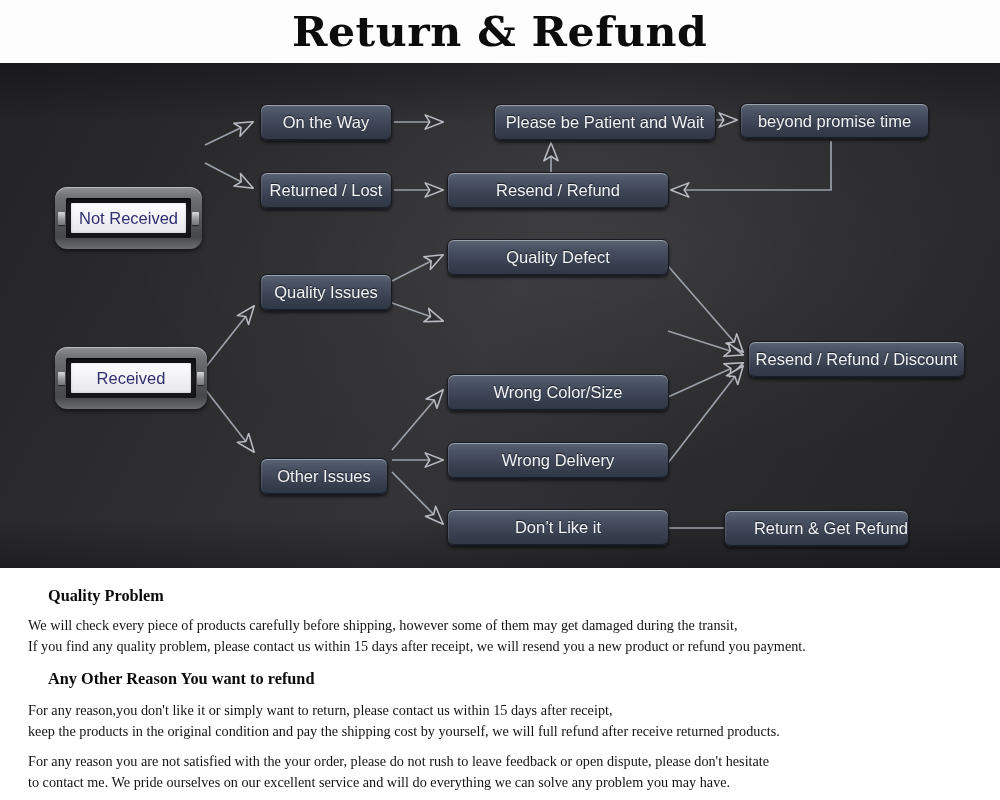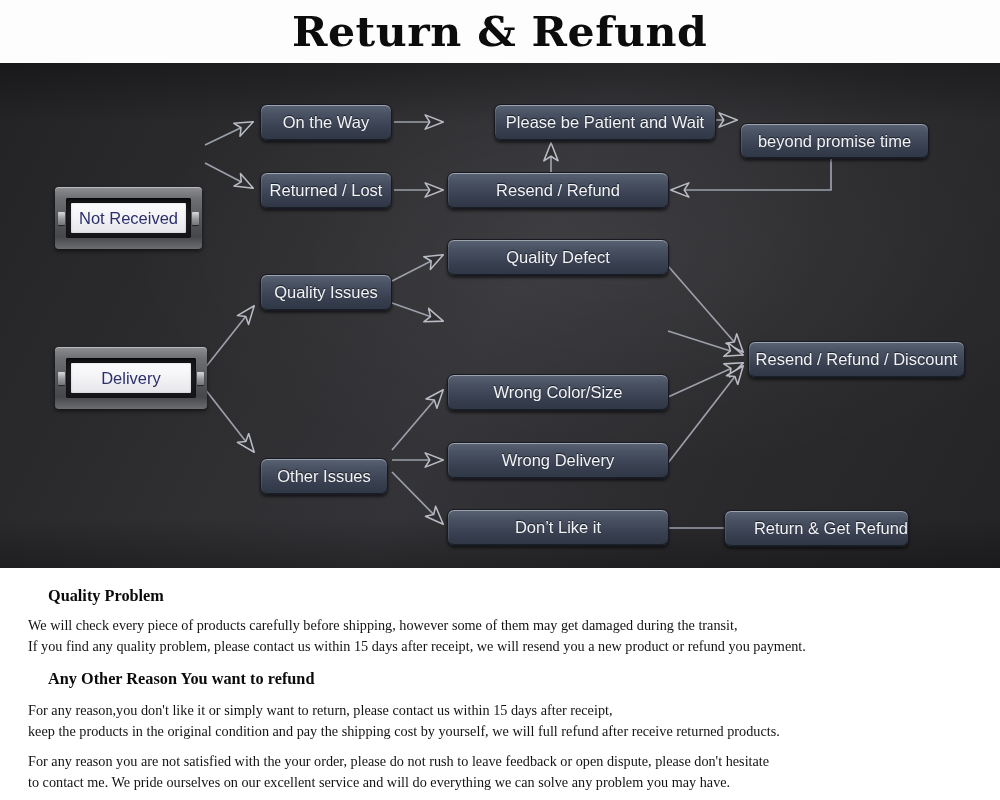--- a/index.html
+++ b/index.html
@@ -93,21 +93,21 @@
       0 2px 3px rgba(0,0,0,0.55);
     text-shadow: 0 -1px 1px rgba(0,0,0,0.65);
     white-space: nowrap;
     box-sizing: border-box;
   }
 
   
   .bezel {
     position: absolute;
     z-index: 2;
-    border-radius: 4px;
+    border-radius: 12px;
     padding: 11px;
     background: linear-gradient(180deg, #8d8f93 0%, #6e7074 18%, #57585c 52%, #46474b 80%, #6b6d71 100%);
     box-shadow:
       0 2px 4px rgba(0,0,0,0.6),
       inset 0 1px 0 rgba(255,255,255,0.40);
     box-sizing: border-box;
   }
   .bezel-inner {
     width: 100%;
     height: 100%;
@@ -237,21 +237,21 @@
     <div class="bezel" style="left:55px; top:124px; width:147px; height:62px;">
       <div class="bezel-inner">
         <div class="bezel-screen">Not Received</div>
       </div>
       <span class="clip left"></span>
       <span class="clip right"></span>
     </div>
 
     <div class="bezel" style="left:55px; top:284px; width:152px; height:62px;">
       <div class="bezel-inner">
-        <div class="bezel-screen">Delivery</div>
+        <div class="bezel-screen">Received</div>
       </div>
       <span class="clip left"></span>
       <span class="clip right"></span>
     </div>
 
     <div class="node" style="left:260px; top:41px; width:132px; height:37px;">
       <span>On the Way</span>
     </div>
 
     <div class="node" style="left:260px; top:109px; width:132px; height:37px;">
@@ -284,21 +284,21 @@
     </div>
 
     <div class="node" style="left:447px; top:379px; width:222px; height:37px;">
       <span>Wrong Delivery</span>
     </div>
 
     <div class="node" style="left:447px; top:446px; width:222px; height:37px;">
       <span>Don’t Like it</span>
     </div>
 
-    <div class="node" style="left:740px; top:40px; width:189px; height:36px;margin-top:20px;">
+    <div class="node" style="left:740px; top:40px; width:189px; height:36px;">
       <span>beyond promise time</span>
     </div>
 
     <div class="node" style="left:748px; top:278px; width:217px; height:37px;">
       <span>Resend / Refund / Discount</span>
     </div>
 
     <div class="node" style="left:724px; top:447px; width:185px; height:37px;justify-content:flex-end;">
       <span>Return &amp; Get Refund</span>
     </div>

